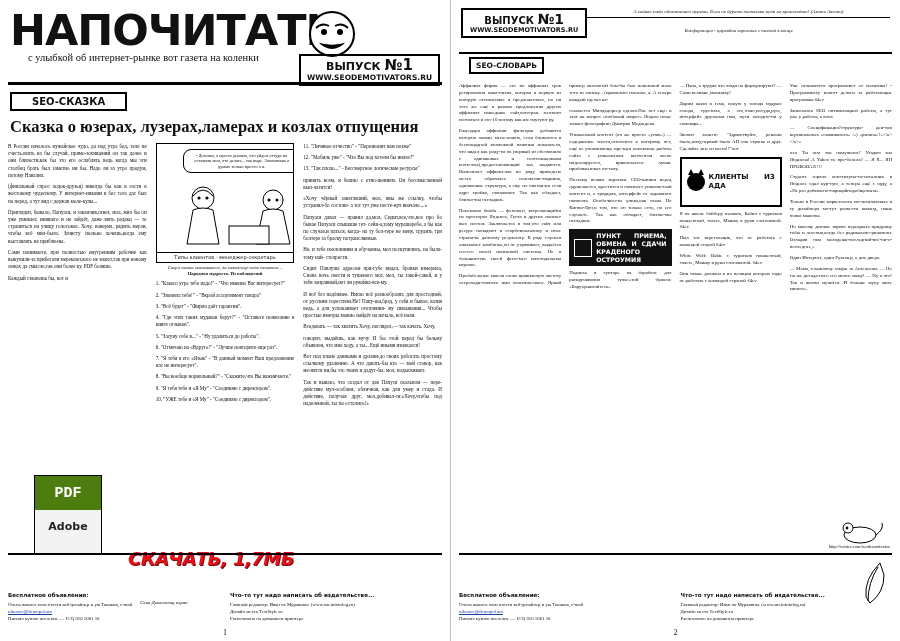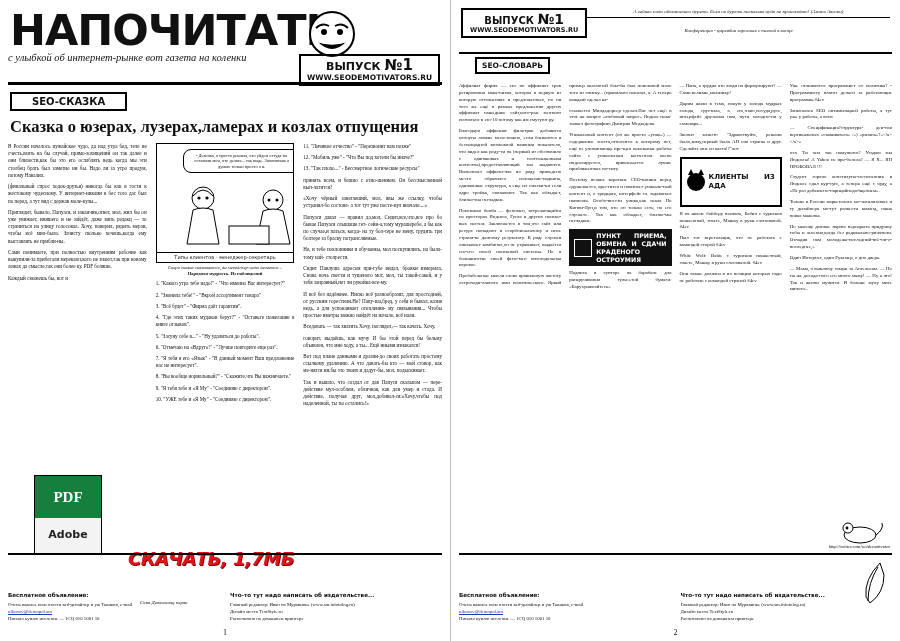--- a/index.html
+++ b/index.html
@@ -4,21 +4,21 @@
 <style>
   html,body{margin:0;padding:0;background:#ffffff;}
   body{width:900px;height:641px;font-family:"Liberation Serif",serif;color:#111;overflow:hidden;position:relative;}
   .page{position:absolute;top:0;width:450px;height:641px;box-sizing:border-box;background:#fff;}
   .page-left{left:0;padding:6px 8px 0 8px;}
   .page-right{left:450px;padding:6px 8px 0 8px;border-left:1px solid #bbb;}
 
   
   .masthead{position:relative;height:74px;border-bottom:3px solid #000;}
   .logo{font-family:"DejaVu Sans",sans-serif;font-weight:bold;font-size:43px;letter-spacing:-1px;line-height:44px;margin:2px 0 0 2px;}
-  .logo-sub{font-size:10.5px;font-style:italic;margin:0 0 0 0;}
+  .logo-sub{font-size:10.5px;margin:0 0 0 20px;}
   .troll{position:absolute;right:84px;top:2px;width:52px;height:50px;}
   .mast-box{position:absolute;right:2px;top:46px;border:2px solid #000;padding:2px 6px;text-align:center;line-height:1.05;}
   .mast-box .issue{font-family:"DejaVu Sans",sans-serif;font-size:11px;font-weight:bold;}
   .mast-box .issue b{font-size:15px;}
   .mast-box .site{font-family:"DejaVu Sans",sans-serif;font-size:7.5px;font-weight:bold;}
 
   .section-tag{display:inline-block;border:2px solid #000;font-family:"DejaVu Sans",sans-serif;font-weight:bold;font-size:10px;padding:2px 20px;margin:7px 0 4px 2px;}
   h1.article-title{font-family:"Liberation Serif",serif;font-size:16.5px;font-weight:bold;margin:2px 0 6px 2px;}
 
   .cols{column-count:3;column-gap:9px;font-size:5.1px;line-height:1.42;text-align:justify;hyphens:auto;}
@@ -27,21 +27,21 @@
   figure.cartoon{margin:0 0 4px 0;break-inside:avoid;}
   .cartoon-frame{border:1px solid #000;height:118px;position:relative;background:#fff;overflow:hidden;}
   .cartoon-bubble{position:absolute;left:26px;top:5px;width:108px;font-size:4.4px;text-align:center;line-height:1.2;border:1px solid #000;border-radius:8px;padding:3px 4px;background:#fff;}
   .cartoon-people{position:absolute;left:12px;bottom:14px;width:160px;height:68px;}
   .cartoon-caption{position:absolute;left:0;bottom:0;width:100%;border-top:1px solid #000;font-size:5px;text-align:center;padding:1px 0;box-sizing:border-box;font-family:"DejaVu Sans",sans-serif;}
   figcaption{font-size:4.6px;text-align:center;font-style:italic;line-height:1.25;margin-top:2px;}
   figcaption b{font-style:normal;}
 
   
   .pdf-badge{position:absolute;left:34px;bottom:86px;width:66px;height:78px;border:1px solid #000;background:#f3f3f3;}
-  .pdf-top{height:42px;background:#15803d;color:#fff;font-family:Liberation Serif, serif;font-weight:bold;font-size:15px;display:flex;align-items:center;justify-content:center;}
+  .pdf-top{height:34px;background:#4d7c0f;color:#fff;font-family:Liberation Mono, monospace;font-weight:bold;font-size:15px;display:flex;align-items:center;justify-content:center;}
   .pdf-bot{height:32px;display:flex;align-items:center;justify-content:center;font-family:"DejaVu Sans",sans-serif;font-weight:bold;font-size:11px;color:#222;}
   .download-bar{position:absolute;left:128px;bottom:72px;font-family:"DejaVu Sans",sans-serif;font-weight:bold;font-style:italic;font-size:18px;color:#e3121a;letter-spacing:-0.5px;text-shadow:1px 1px 0 #7a0a0e;}
   .sign{position:absolute;left:140px;bottom:36px;font-size:5px;font-style:italic;}
 
   .pagenum{position:absolute;bottom:4px;left:0;width:100%;text-align:center;font-size:8px;}
   .footer-rule{position:absolute;left:8px;right:8px;bottom:86px;border-top:2px solid #000;}
   .footer{position:absolute;left:8px;right:8px;bottom:18px;display:flex;gap:10px;font-size:4.8px;line-height:1.45;}
   .footer .fcol{flex:1;}
   .footer h4{font-size:5.6px;margin:0 0 3px 0;font-family:"DejaVu Sans",sans-serif;}
 
@@ -49,21 +49,21 @@
   .r-head{height:46px;position:relative;border-bottom:2px solid #000;}
   .r-issue{position:absolute;left:2px;top:2px;border:2px solid #000;padding:2px 7px;text-align:center;line-height:1.05;}
   .r-issue .t{font-family:"DejaVu Sans",sans-serif;font-size:10px;font-weight:bold;}
   .r-issue .t b{font-size:14px;}
   .r-issue .s{font-family:"DejaVu Sans",sans-serif;font-size:6.5px;font-weight:bold;}
   .r-quote{position:absolute;left:128px;top:3px;right:2px;font-size:5px;font-style:italic;text-align:center;border-bottom:1px solid #000;padding-bottom:3px;}
   .r-quote2{position:absolute;left:128px;top:22px;right:2px;font-size:5px;font-style:italic;text-align:center;}
 
   .rcols{column-count:4;column-gap:8px;font-size:4.9px;line-height:1.4;text-align:justify;margin-top:5px;}
   .rcols p{margin:0 0 4px 0;}
-  .blockbox{border:2px solid #000;padding:2px 5px;font-family:"DejaVu Sans",sans-serif;font-weight:bold;font-size:7.5px;display:inline-block;margin:0 0 4px 16px;}
+  .blockbox{border:2px solid #000;padding:2px 5px;font-family:"DejaVu Sans",sans-serif;font-weight:bold;font-size:7.5px;display:inline-block;margin:0 0 4px 10px;}
   .darkbox{background:#111;color:#fff;padding:3px 5px;font-family:"DejaVu Sans",sans-serif;font-weight:bold;font-size:6.2px;line-height:1.25;margin:0 0 4px 0;break-inside:avoid;display:flex;gap:4px;align-items:center;}
   .darkbox .db-ico{width:16px;height:16px;border:1px solid #fff;flex:none;position:relative;}
   .hellbox{border:2px solid #000;padding:14px 5px;font-family:"DejaVu Sans",sans-serif;font-weight:bold;font-size:7px;line-height:1.2;margin:0 0 4px 0;break-inside:avoid;display:flex;gap:4px;align-items:center;}
   .devil{width:18px;height:18px;border-radius:50%;background:#000;flex:none;position:relative;}
   .devil:before,.devil:after{content:"";position:absolute;top:-4px;width:0;height:0;border-left:3px solid transparent;border-right:3px solid transparent;border-bottom:6px solid #000;}
   .devil:before{left:1px;}.devil:after{right:1px;}
   .feather{position:absolute;right:14px;bottom:26px;width:26px;height:54px;}
   .mouse{position:absolute;right:16px;bottom:96px;width:46px;height:26px;}
   .r-foot-rule{position:absolute;left:8px;right:8px;bottom:86px;border-top:2px solid #000;}
 </style>

